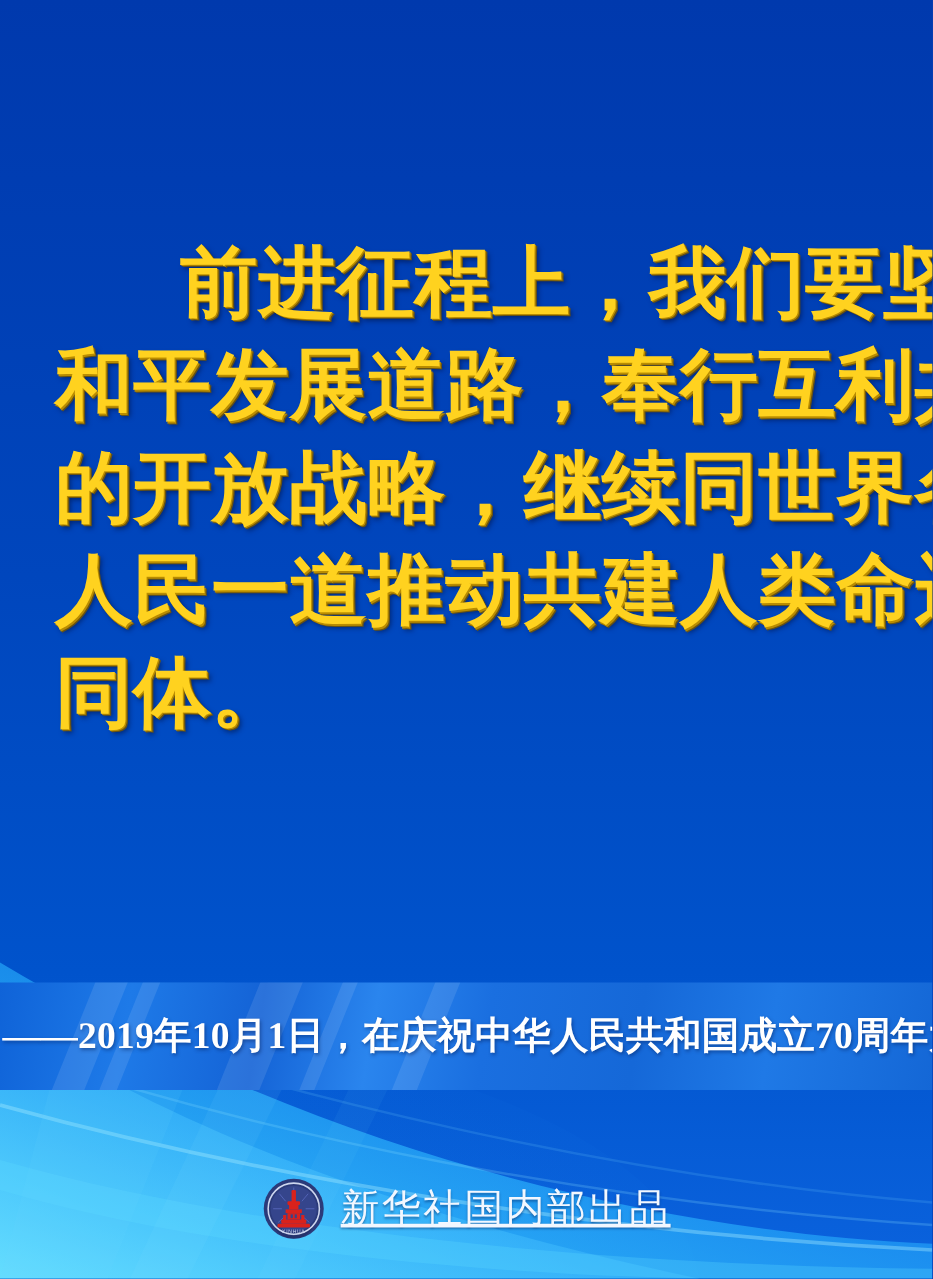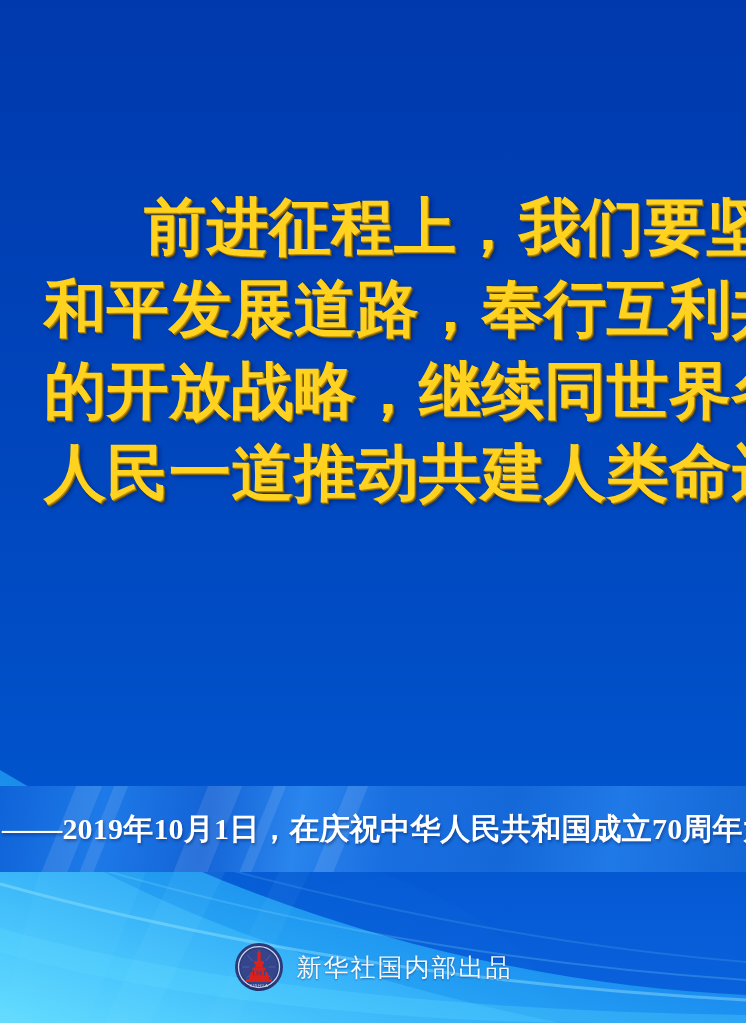--- a/index.html
+++ b/index.html
@@ -120,25 +120,26 @@
   }
   .brand-logo {
     width: 50px;
     height: 50px;
     flex: 0 0 50px;
     display: block;
   }
   .brand-text {
     color: #f2f7ff;
     font-family: "Liberation Sans", "DejaVu Sans", sans-serif;
-    font-size: 25px;
+    font-size: 31px;
     font-weight: 400;
     letter-spacing: 2px;
     text-shadow: 0 1px 2px rgba(0,25,80,.45);
     white-space: nowrap;
+    text-decoration: underline;
   }
 </style>
 </head>
 <body>
 
 <div id="poster">
 
   <div class="bg-layer">
     <svg class="bg-svg" viewBox="0 0 746 1023" preserveAspectRatio="none">
       <defs>
@@ -186,20 +187,21 @@
       <path d="M214,786 L268,786 L150,1023 L104,1023 Z" fill="#8ae2ff" opacity=".08"></path>
       <path d="M320,786 L352,786 L236,1023 L206,1023 Z" fill="#8ae2ff" opacity=".05"></path>
     </svg>
   </div>
 
   <div class="quote-block">
     <div class="quote-line indent">前进征程上，我们要坚持</div>
     <div class="quote-line">和平发展道路，奉行互利共赢</div>
     <div class="quote-line">的开放战略，继续同世界各国</div>
     <div class="quote-line">人民一道推动共建人类命运共</div>
+    <div class="quote-line">同体。</div>
   </div>
 
   <div class="caption-band">
     <div class="streak" style="left:58px;"></div>
     <div class="streak" style="left:96px; width:14px;"></div>
     <div class="streak" style="left:190px; width:34px;"></div>
     <div class="streak" style="left:256px; width:12px;"></div>
     <div class="streak" style="left:330px; width:20px;"></div>
     <div class="caption-text">——2019年10月1日，在庆祝中华人民共和国成立70周年大会上的讲话</div>
   </div>

